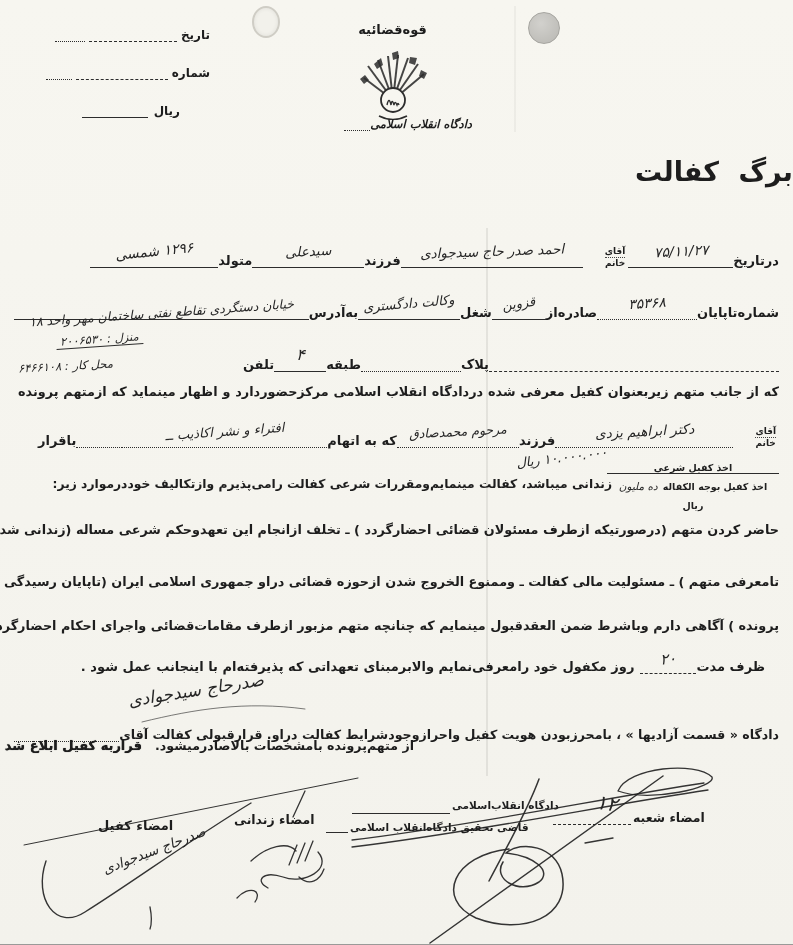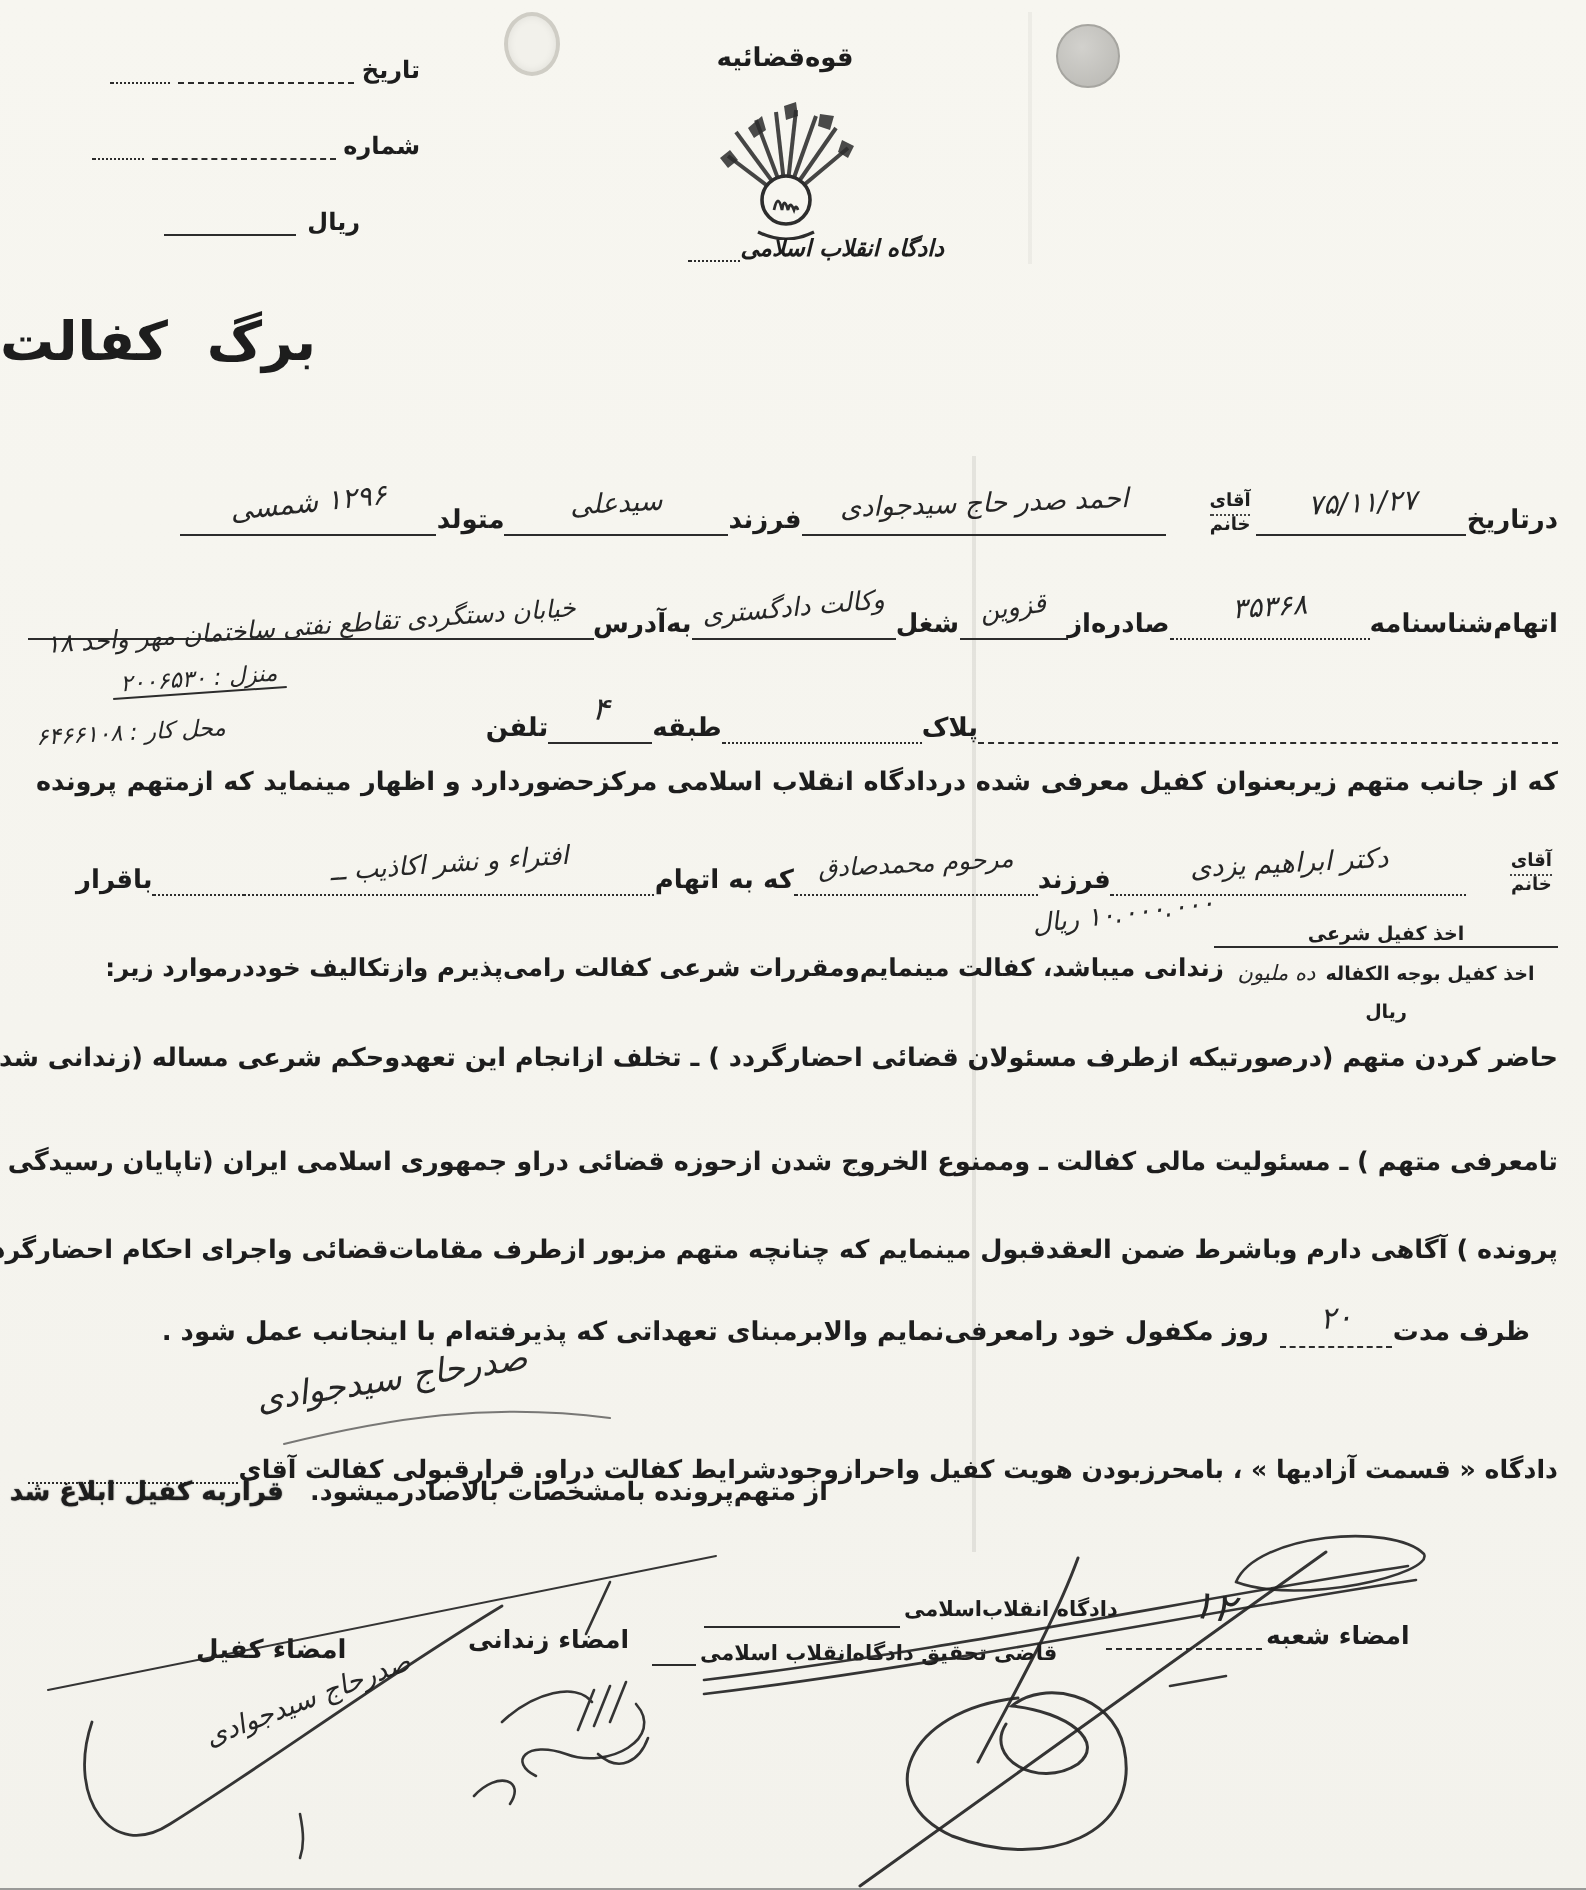--- a/index.html
+++ b/index.html
@@ -79,21 +79,21 @@
     <circle cx="45" cy="52" r="12" stroke="#2d2d2d" stroke-width="1.8" fill="#f7f6f0"></circle>
     <path d="M39 57 q2 -9 4 0 q1 -7 3 0 q1 -5 3 0 q1 -3 2 0" stroke="#2d2d2d" stroke-width="1.4" fill="none"></path>
     <path d="M31 68 q14 7 28 0" stroke="#2d2d2d" stroke-width="1.6" fill="none"></path>
   </svg>
 
   <div class="row" style="left:322px;top:117px;width:150px;">
     <span class="pr" style="font-size:11.5px;font-style:italic;">دادگاه انقلاب اسلامی</span>
     <span class="fill u-dot" style="width:26px;height:11px;"></span>
   </div>
 
-  <div class="abs pr" style="left:0;top:156px;width:793px;text-align:left;font-size:27px;word-spacing:10px;">برگ کفالت</div>
+  <div class="abs pr" style="left:0;top:156px;width:793px;text-align:right;font-size:27px;word-spacing:10px;">برگ کفالت</div>
 
   <div class="row" style="right:14px;left:60px;top:240px;height:28px;">
     <span class="pr">درتاریخ</span>
     <span class="fill u-solid" style="width:105px;height:26px;">
       <span class="hw" style="font-size:14px;transform:rotate(-3deg);">۷۵/۱۱/۲۷</span>
     </span>
     <span class="stack">
       <span>آقای</span>
       <span class="div"></span>
       <span>خانم</span>
@@ -105,21 +105,21 @@
     <span class="fill u-solid" style="width:112px;height:26px;">
       <span class="hw" style="font-size:13.5px;transform:rotate(-3deg);">سیدعلی</span>
     </span>
     <span class="pr">متولد</span>
     <span class="fill u-solid" style="width:128px;height:26px;">
       <span class="hw" style="font-size:14px;transform:rotate(-6deg);">۱۲۹۶ شمسی</span>
     </span>
   </div>
 
   <div class="row" style="right:14px;left:14px;top:292px;height:28px;">
-    <span class="pr">اتهام‌شناسنامه</span>
+    <span class="pr">شماره‌تاپایان</span>
     <span class="fill u-dot" style="width:100px;height:26px;">
       <span class="hw" style="font-size:14px;transform:rotate(-4deg);">۳۵۳۶۸</span>
     </span>
     <span class="pr">صادره‌از</span>
     <span class="fill u-solid" style="width:54px;height:26px;">
       <span class="hw" style="font-size:13px;transform:rotate(-8deg);">قزوین</span>
     </span>
     <span class="pr">شغل</span>
     <span class="fill u-solid" style="width:102px;height:26px;">
       <span class="hw" style="font-size:13px;transform:rotate(-5deg);">وکالت دادگستری</span>

